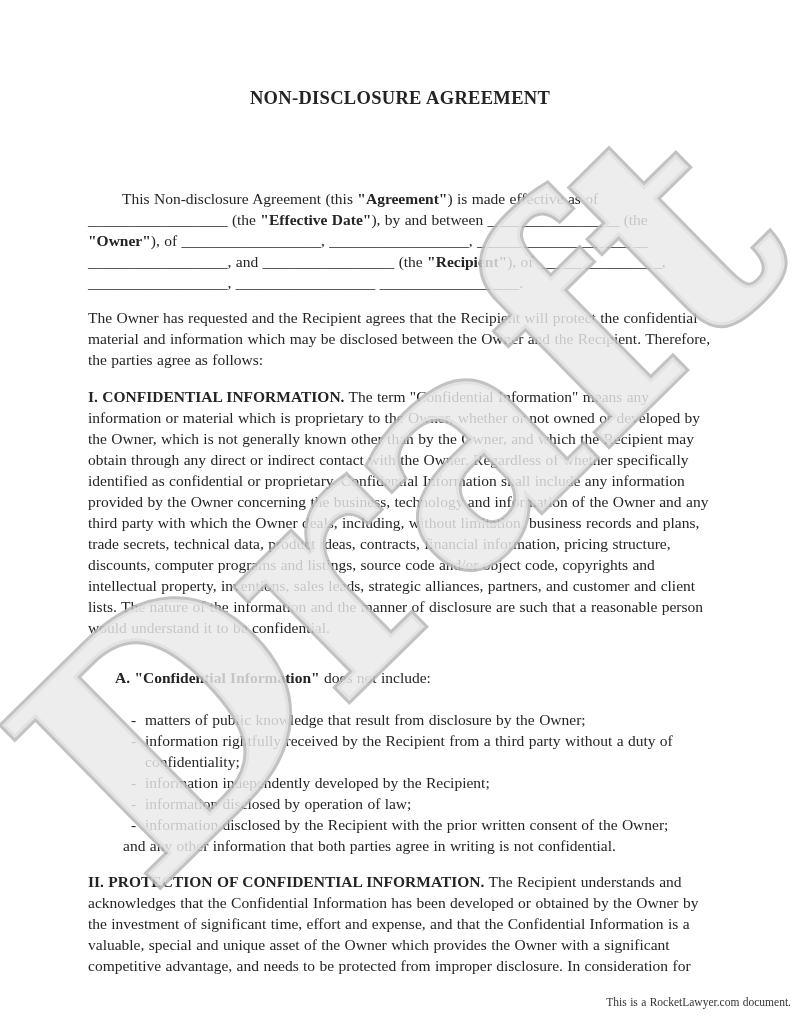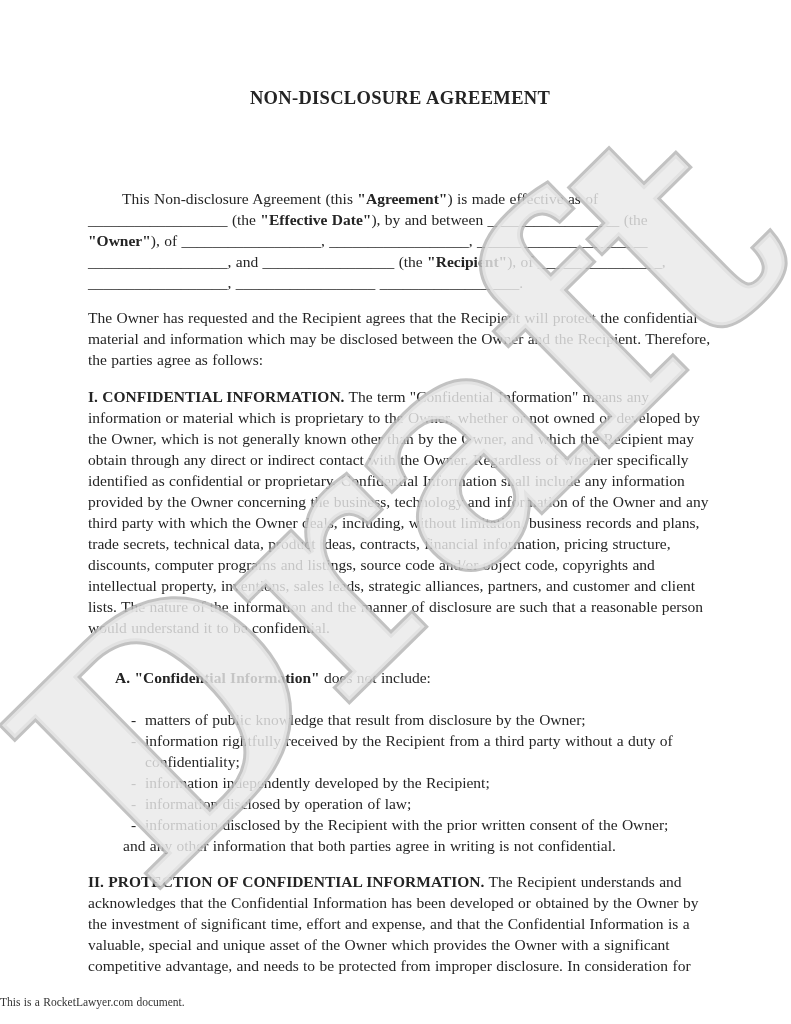--- a/index.html
+++ b/index.html
@@ -37,21 +37,21 @@
   .bullets { margin:21px 0 0 43px; }
   .bullet { display:flex; }
   .bullet .dash { width:14px; flex:none; }
   .bullet .btext { flex:1; }
   .bullets-tail { margin-left:35px; }
   .section-2 { margin-top:15px; }
   b { font-weight:bold; }
   .footer-note {
     position:absolute;
     left:0; top:995px; width:791px;
-    text-align:left;
+    text-align:right;
     font-size:11.5px;
     line-height:14px;
     color:#333333;
   }
   .watermark-layer {
     position:absolute;
     left:0; top:0;
     pointer-events:none;
   }
 </style>

